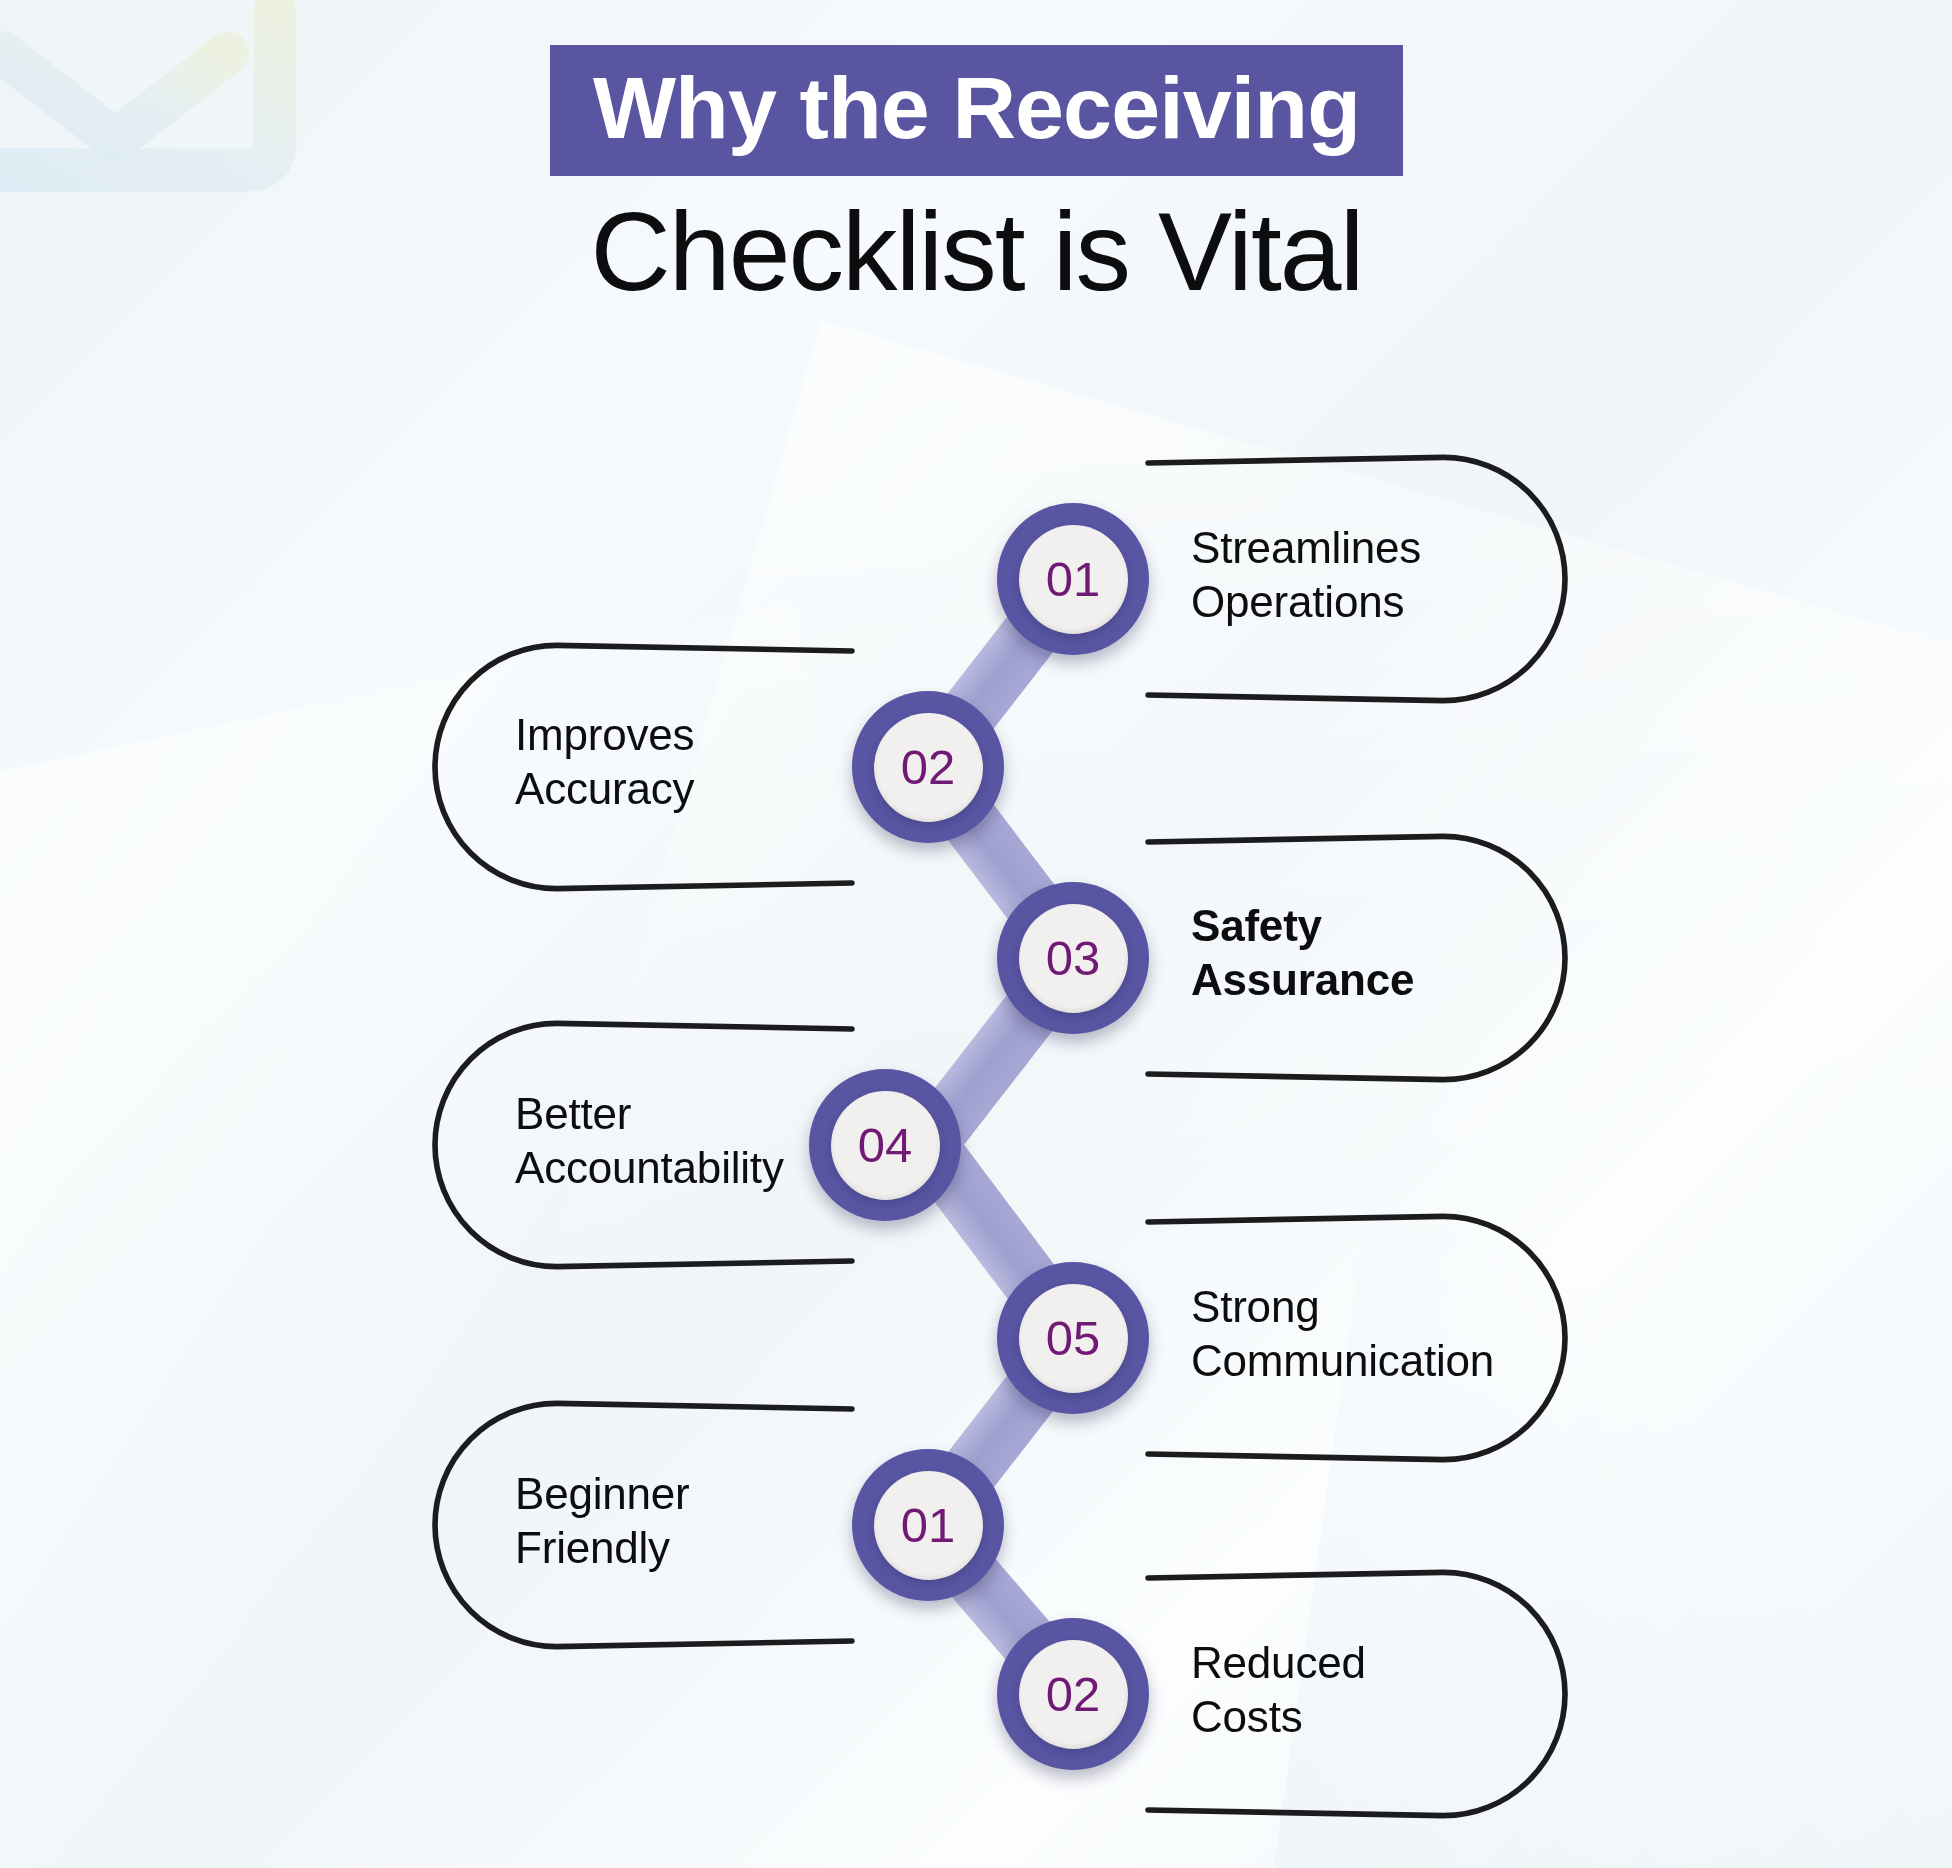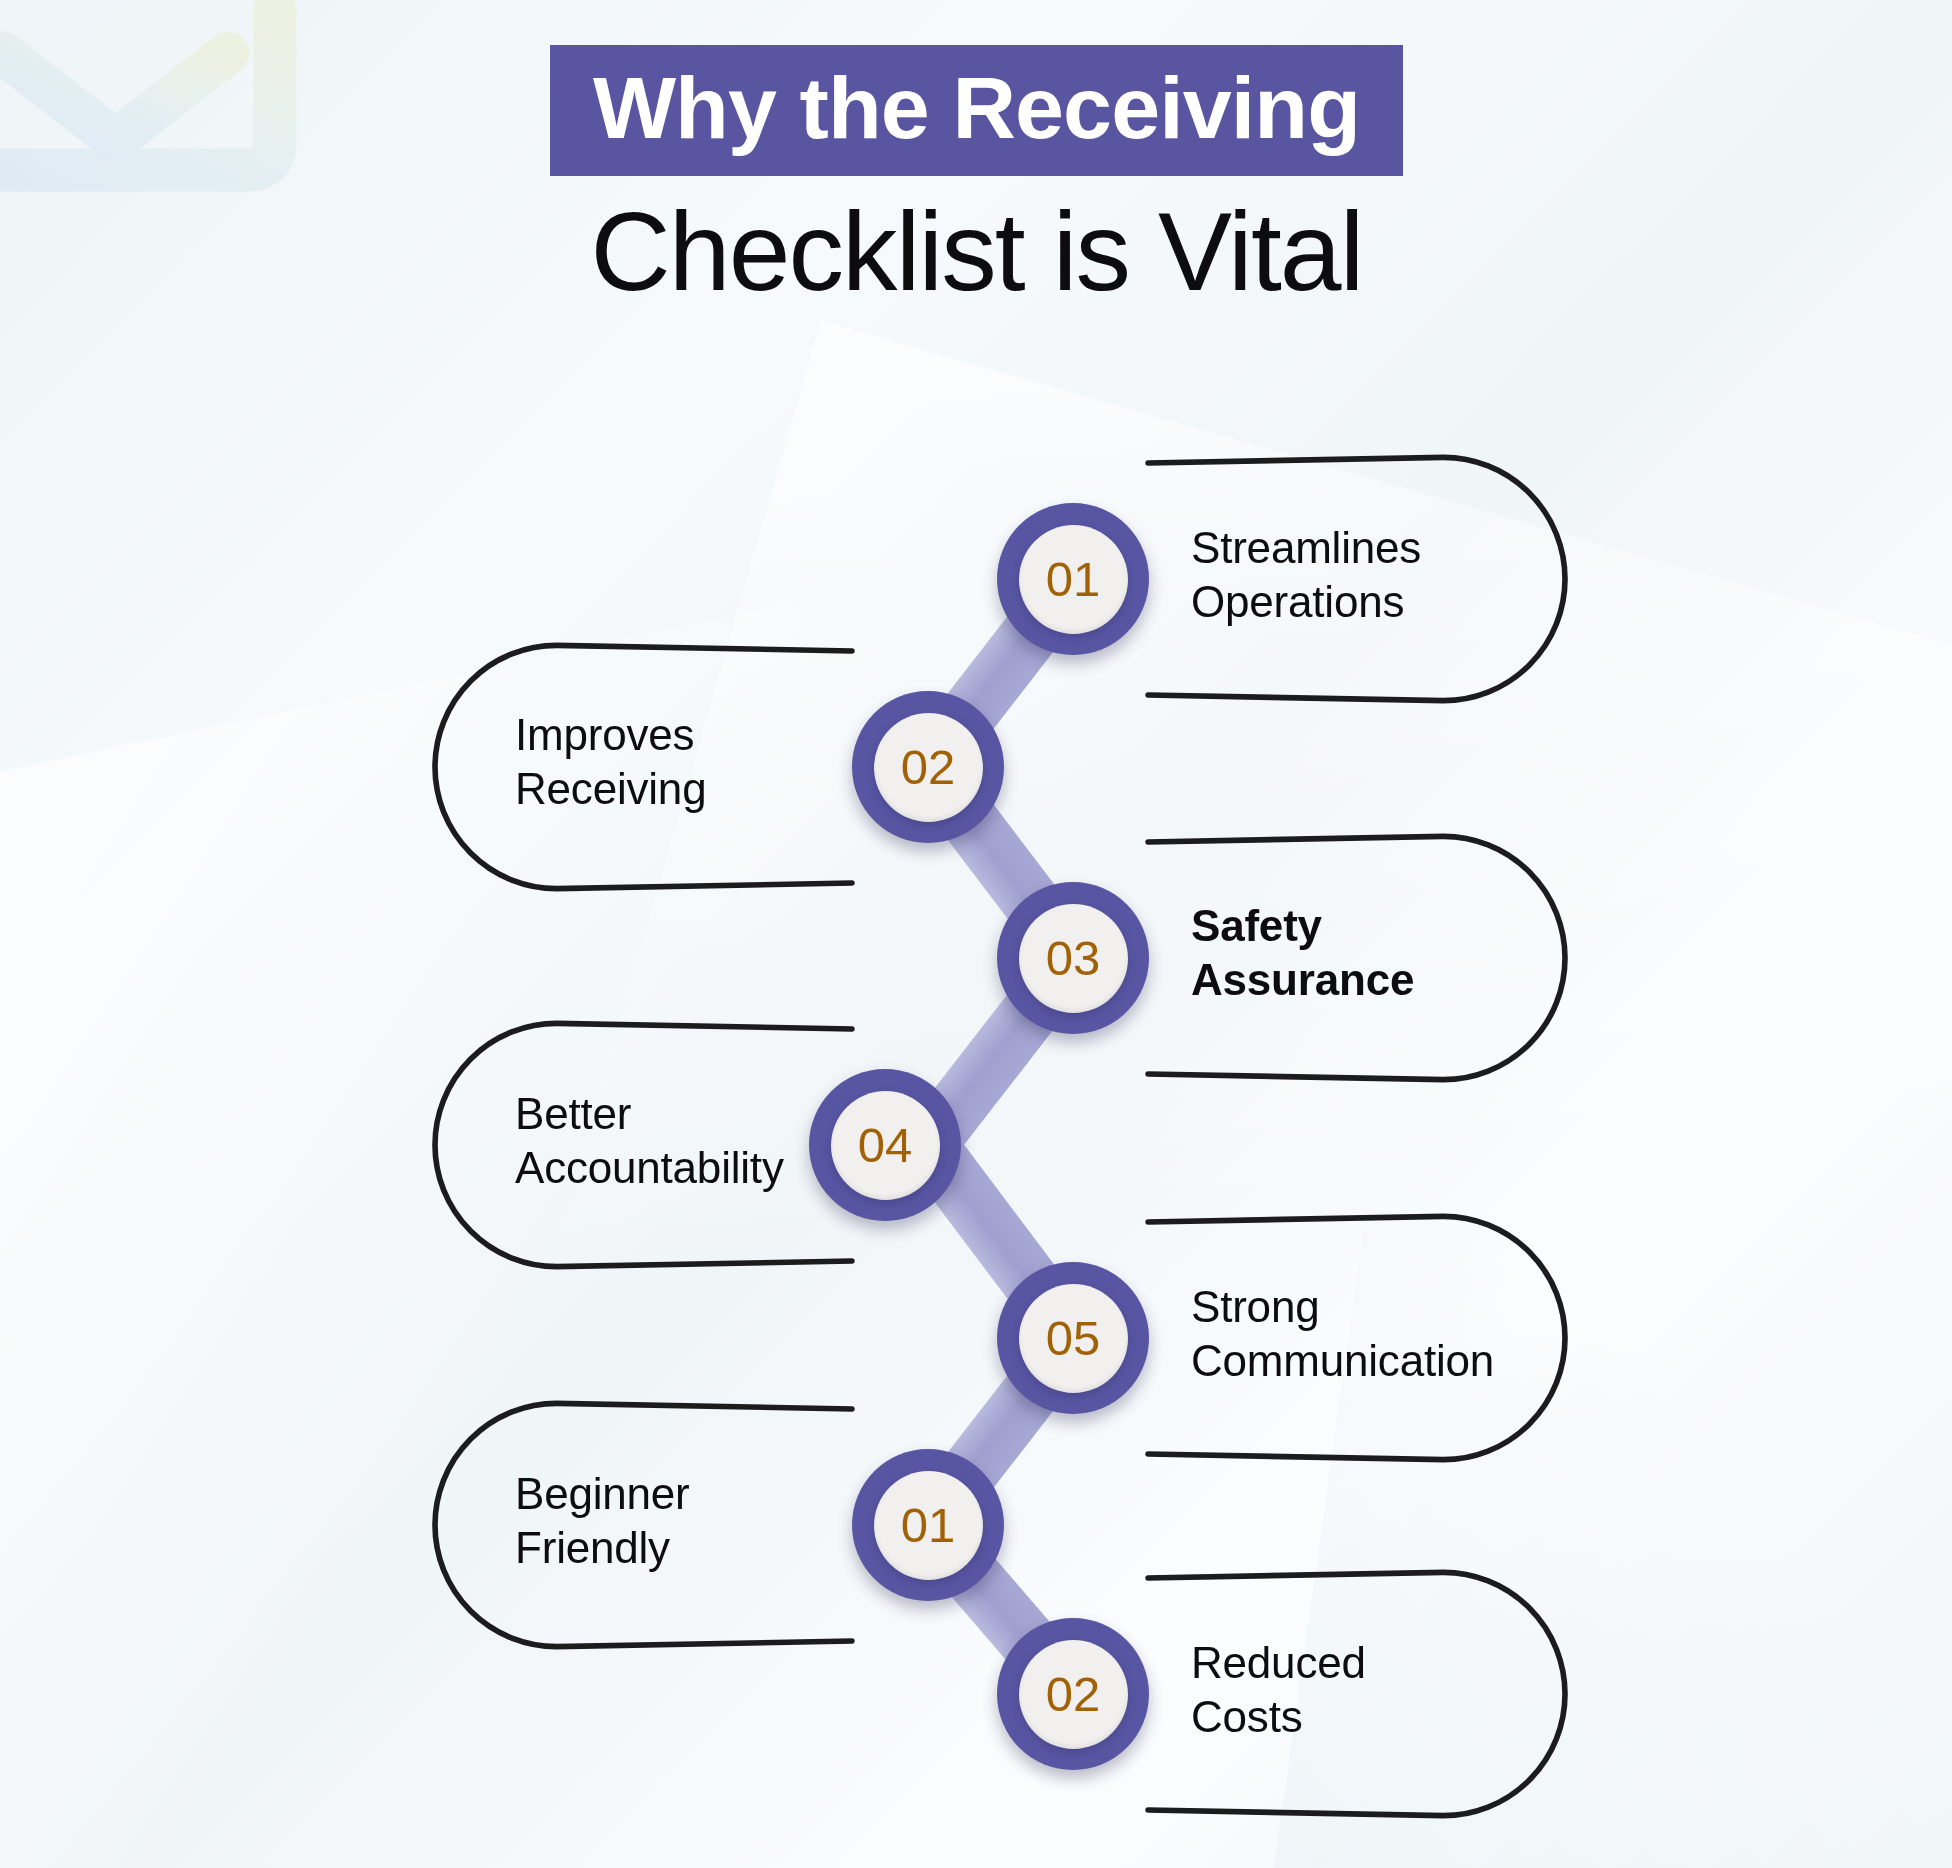--- a/index.html
+++ b/index.html
@@ -124,21 +124,21 @@
     border-radius: 50%;
     background: #f2f0ef;
     box-shadow: inset 0 -2.8px 5.6px rgba(0,0,0,0.07), 0 3.7px 8.4px rgba(40,38,80,0.26);
     display: flex;
     align-items: center;
     justify-content: center;
   }
   .node-num {
     font-size: 49px;
     font-weight: 400;
-    color: #a16207;
+    color: #701a75;
     letter-spacing: 0px;
   }
 
   
   .pill {
     position: absolute;
   }
   .pill svg { display: block; overflow: visible; }
   .pill-path {
     fill: none;
@@ -209,21 +209,21 @@
         <div class="node-inner">
           <span class="node-num">01</span>
         </div>
       </div>
       <div class="pill" style="left: 435px; top: 645px; width: 468px; height: 244px;">
         <svg width="468" height="244" viewBox="0 0 500 260">
           <path class="pill-path" d="M 445.4 254 L 130 260 A 130 130 0 0 1 130 0 L 445.4 6"></path>
         </svg>
       </div>
       <div class="pill-label left-side" style="left: 515px; top: 708px; width: 412px;">Improves
-Receiving</div>
+Accuracy</div>
       <div class="node" style="left: 852px; top: 691px;">
         <div class="node-inner">
           <span class="node-num">02</span>
         </div>
       </div>
       <div class="pill" style="left: 1097px; top: 836px; width: 468px; height: 244px;">
         <svg width="468" height="244" viewBox="0 0 500 260">
           <path class="pill-path" d="M 54.6 254 L 370 260 A 130 130 0 0 0 370 0 L 54.6 6"></path>
         </svg>
       </div>

